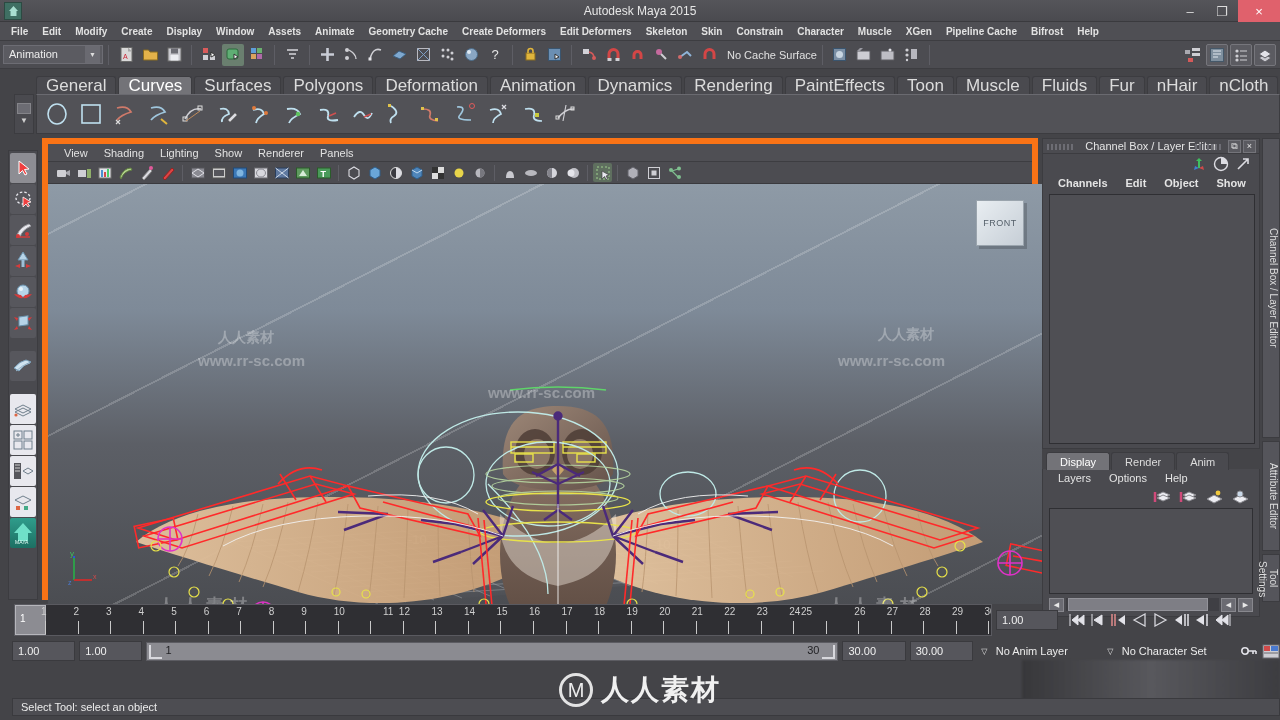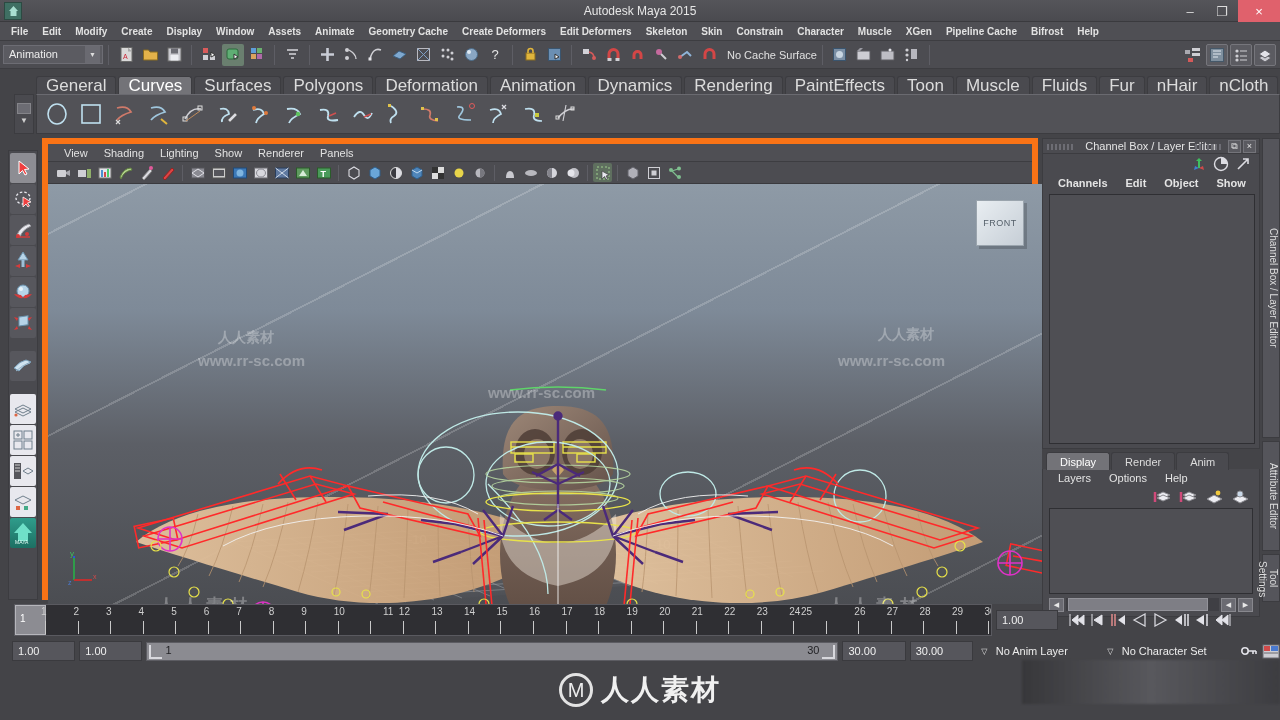--- a/index.html
+++ b/index.html
@@ -1458,19 +1458,22 @@
           <rect x="1" y="1" width="16" height="13" fill="#cdcdd3" stroke="#6a6a70"></rect>
           <rect x="2" y="2" width="6" height="5" fill="#d04a4a"></rect>
           <rect x="9" y="2" width="7" height="5" fill="#4a7ad0"></rect>
           <path d="M2 9 h14" stroke="#6a6a70"></path>
         </svg>
     </span>
   </div>
 
   <div class="cmd-blur"></div>
 
+  <div class="helprow">
+    <div class="help-input">Select Tool: select an object</div>
+  </div>
 
   <div class="center-wm">
     <div class="logo-c">M</div>
     <div class="wm-txt">人人素材</div>
   </div>
 
 </div>
 
 </body></html>

